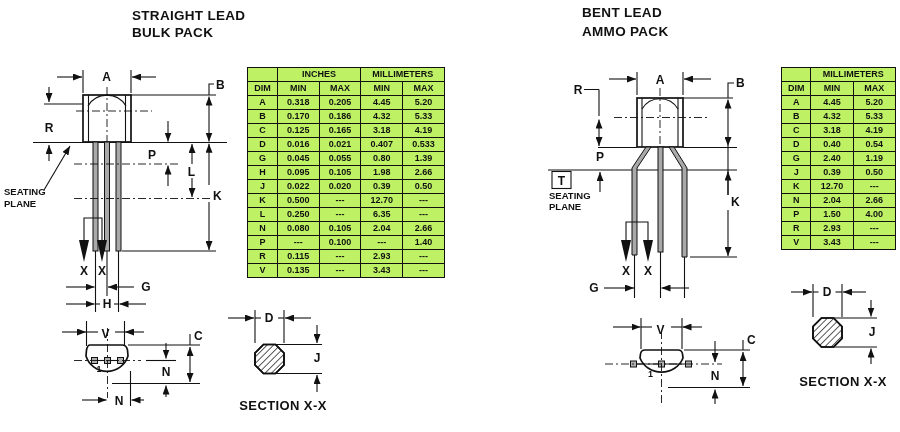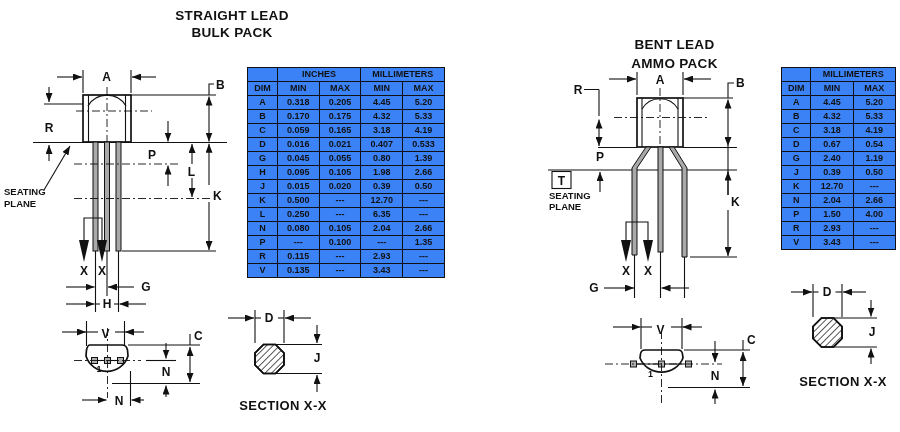--- a/index.html
+++ b/index.html
@@ -11,25 +11,25 @@
   .cl{stroke:#111;stroke-width:0.9;fill:none;stroke-dasharray:8 3 2 3;}
   .lead{fill:#a9a9a9;stroke:#111;stroke-width:1;}
   .sq{fill:#b0b0b0;stroke:#111;stroke-width:1;}
   .tri{fill:#111;stroke:none;}
   .wbg{fill:#fff;stroke:none;}
   text{fill:#111;font-family:"Liberation Sans",sans-serif;}
   .dl{font-size:12px;font-weight:bold;}
   .sm{font-size:9.5px;font-weight:bold;}
   .pn{font-size:9px;font-weight:bold;}
   .sec{font-size:13px;font-weight:bold;letter-spacing:0.4px;}
-  .ttl{position:absolute;text-align:center;font-weight:bold;font-size:13.5px;
+  .ttl{position:absolute;font-weight:bold;font-size:13.5px;
        line-height:17px;letter-spacing:0.3px;}
   #lt{left:132px;top:7px;width:200px;}
-  #rt{left:582px;top:3px;width:185px;line-height:19px;margin-top:32px;}
-  .dims{position:absolute;border-collapse:collapse;background:#3b82f6;border:1.5px solid #111;}
+  #rt{left:582px;top:3px;width:185px;line-height:19px;}
+  .dims{position:absolute;border-collapse:collapse;background:#bef264;border:1.5px solid #111;}
   .dims th,.dims td{border:1px solid #111;text-align:center;padding:0;height:13px;
        line-height:13px;font-size:9px;font-weight:bold;font-family:"Liberation Sans",sans-serif;}
   #t-left{left:247px;top:67px;width:198px;}
   #t-right{left:781px;top:67px;width:115px;}
 </style>
 </head>
 <body>
 
 <div class="canvas">
 
@@ -286,27 +286,27 @@
         <tr>
           <td>A</td>
           <td>0.318</td>
           <td>0.205</td>
           <td>4.45</td>
           <td>5.20</td>
         </tr>
         <tr>
           <td>B</td>
           <td>0.170</td>
-          <td>0.175</td>
+          <td>0.186</td>
           <td>4.32</td>
           <td>5.33</td>
         </tr>
         <tr>
           <td>C</td>
-          <td>0.059</td>
+          <td>0.125</td>
           <td>0.165</td>
           <td>3.18</td>
           <td>4.19</td>
         </tr>
         <tr>
           <td>D</td>
           <td>0.016</td>
           <td>0.021</td>
           <td>0.407</td>
           <td>0.533</td>
@@ -320,21 +320,21 @@
         </tr>
         <tr>
           <td>H</td>
           <td>0.095</td>
           <td>0.105</td>
           <td>1.98</td>
           <td>2.66</td>
         </tr>
         <tr>
           <td>J</td>
-          <td>0.015</td>
+          <td>0.022</td>
           <td>0.020</td>
           <td>0.39</td>
           <td>0.50</td>
         </tr>
         <tr>
           <td>K</td>
           <td>0.500</td>
           <td>---</td>
           <td>12.70</td>
           <td>---</td>
@@ -351,21 +351,21 @@
           <td>0.080</td>
           <td>0.105</td>
           <td>2.04</td>
           <td>2.66</td>
         </tr>
         <tr>
           <td>P</td>
           <td>---</td>
           <td>0.100</td>
           <td>---</td>
-          <td>1.35</td>
+          <td>1.40</td>
         </tr>
         <tr>
           <td>R</td>
           <td>0.115</td>
           <td>---</td>
           <td>2.93</td>
           <td>---</td>
         </tr>
         <tr>
           <td>V</td>
@@ -405,21 +405,21 @@
           <td>4.32</td>
           <td>5.33</td>
         </tr>
         <tr>
           <td>C</td>
           <td>3.18</td>
           <td>4.19</td>
         </tr>
         <tr>
           <td>D</td>
-          <td>0.67</td>
+          <td>0.40</td>
           <td>0.54</td>
         </tr>
         <tr>
           <td>G</td>
           <td>2.40</td>
           <td>1.19</td>
         </tr>
         <tr>
           <td>J</td>
           <td>0.39</td>

